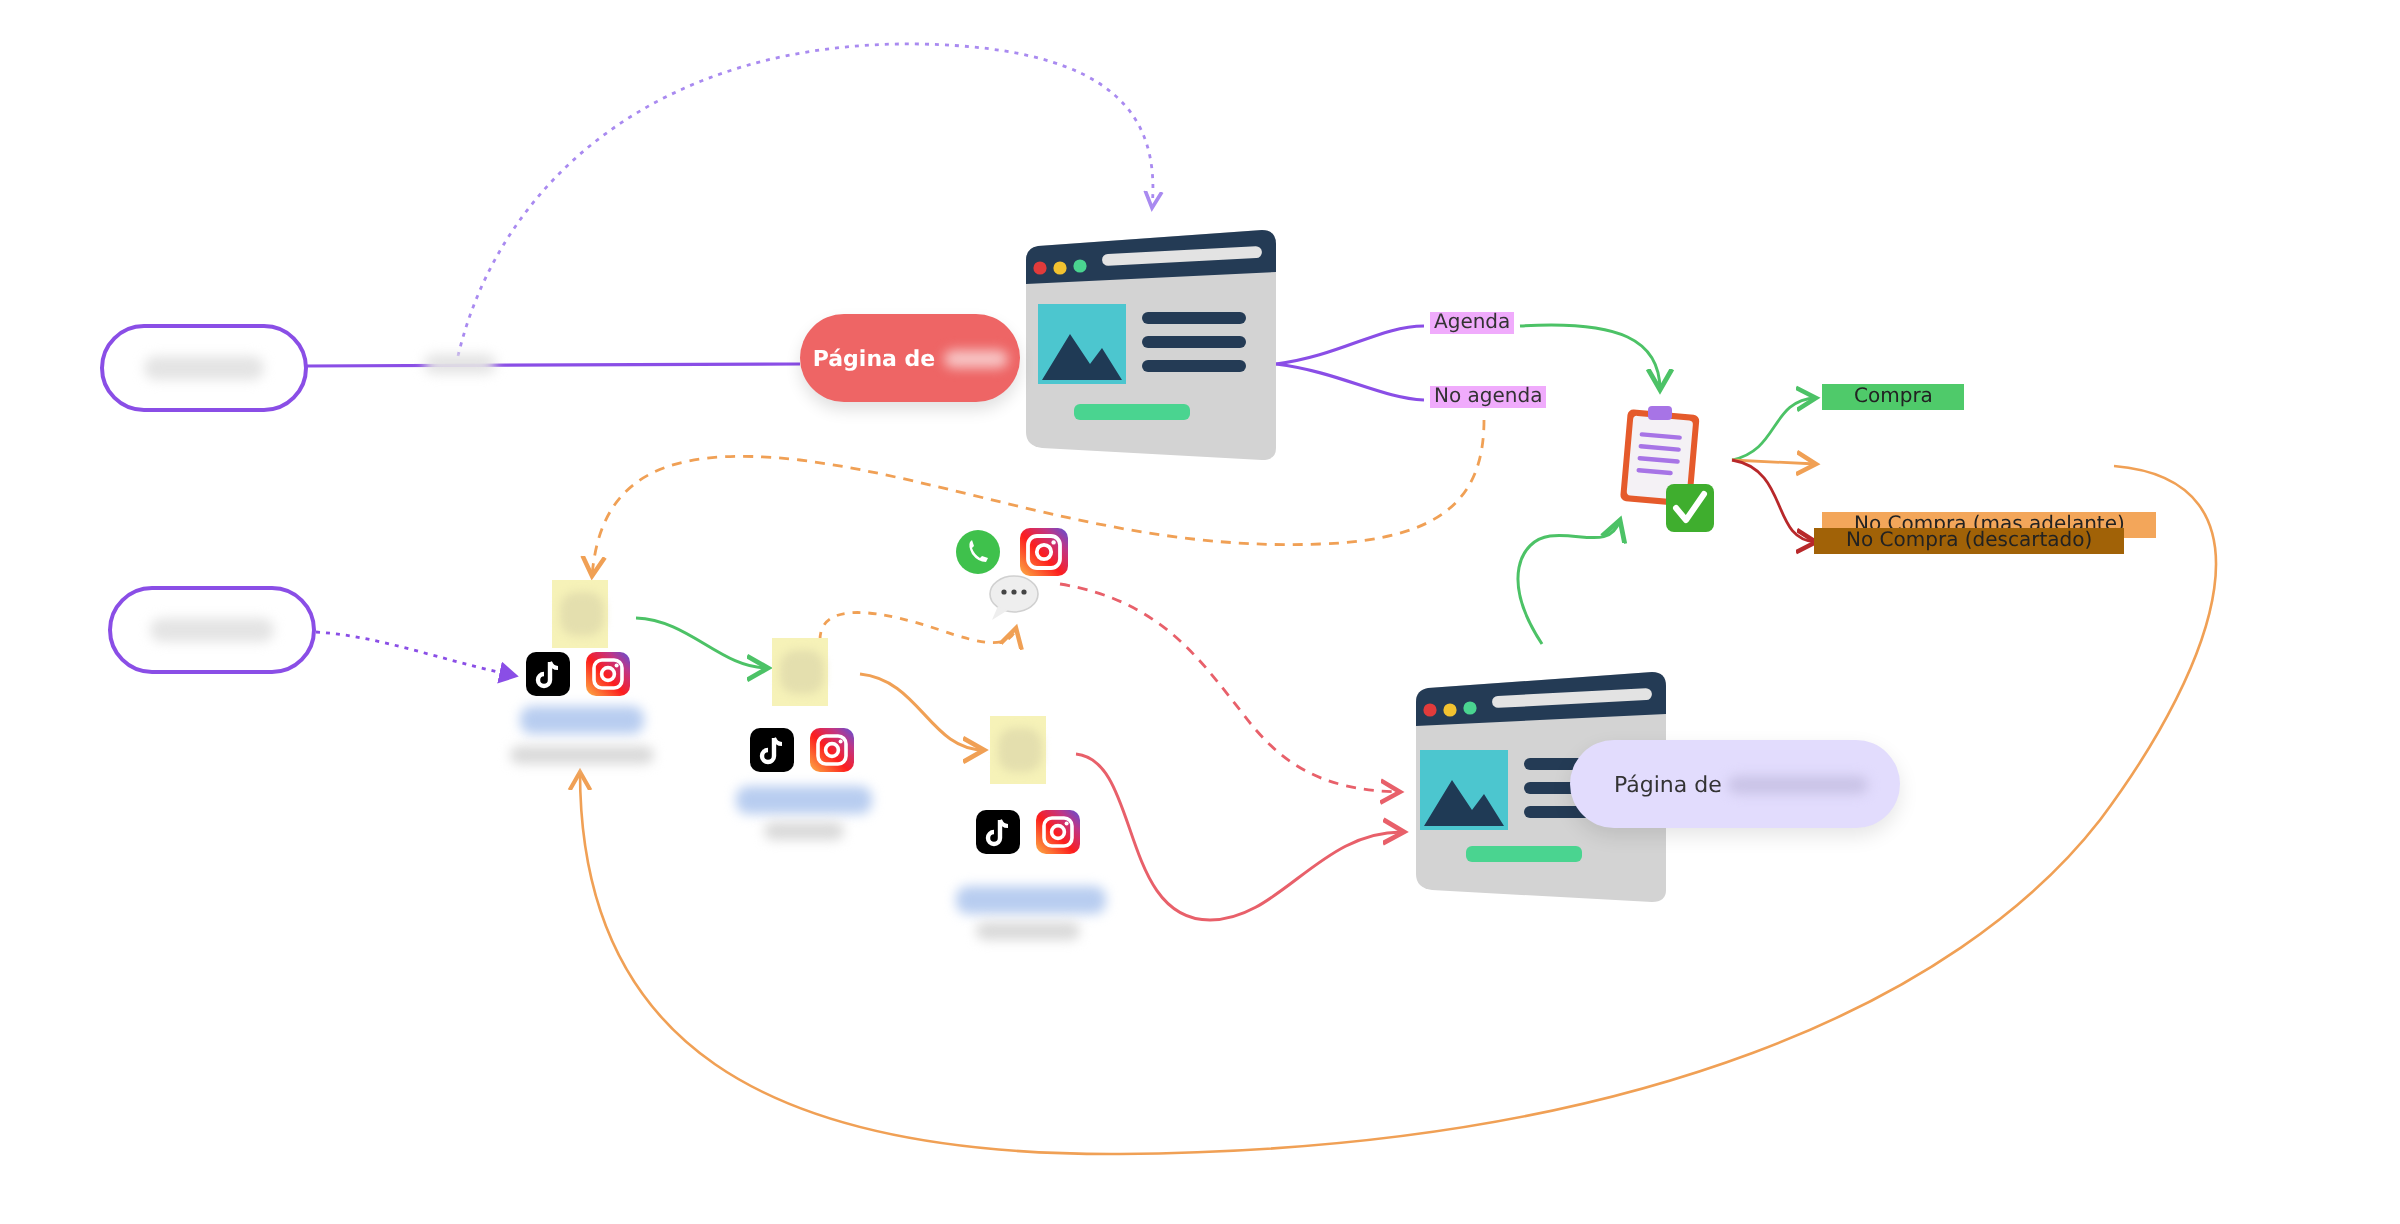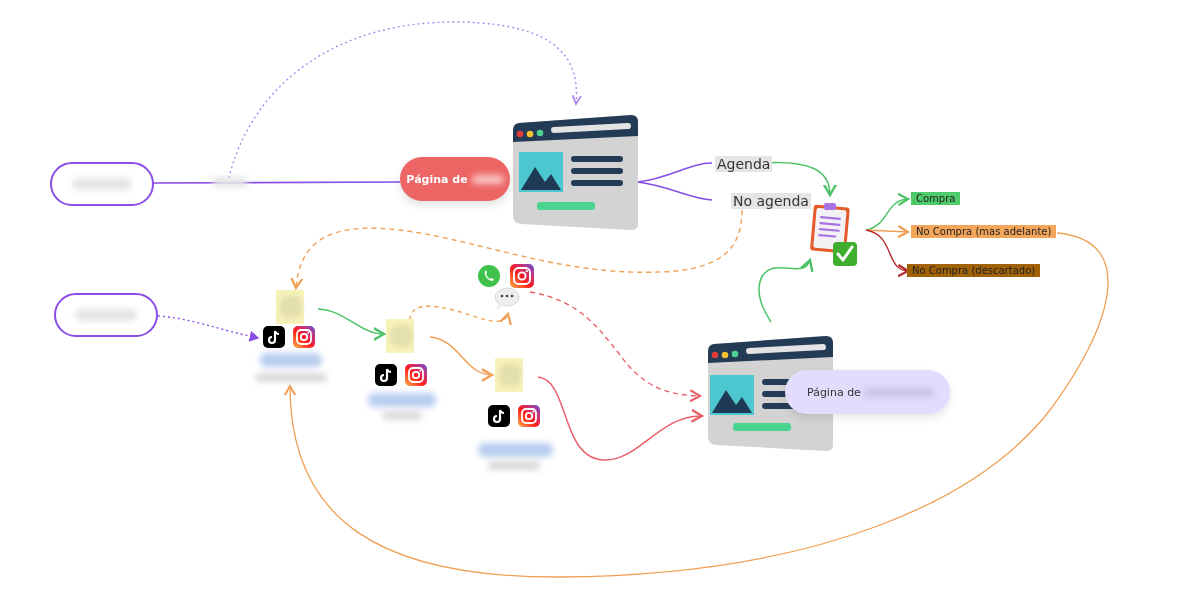--- a/index.html
+++ b/index.html
@@ -13,39 +13,39 @@
       display: flex; align-items: center; justify-content: center;
     }
     .blur-text {
       display: inline-block; height: 12px; border-radius: 6px;
       background: #d8d8d8; filter: blur(3px);
     }
     .blur-text.light { background: #e4e4e4; }
     .blur-text.blue { background: #b8cdf0; height: 14px; }
     .blur-text.grey { background: #d9d9d9; height: 9px; }
     .edge-label {
-      position: absolute; font-size: 14px; color: #333; background: #e5e5e5; padding: 0 2px;
+      position: absolute; font-size: 10px; color: #333; background: #f0abfc; padding: 0 2px;
       white-space: nowrap;
     }
     .page-pill-red {
       position: absolute; background: #ee6565; color: #fff; border-radius: 30px;
       font-size: 11px; font-weight: bold; display: flex; align-items: center; justify-content: center;
       box-shadow: 0 4px 8px rgba(0,0,0,0.12); z-index: 3; gap: 4px;
     }
     .page-pill-lav {
       position: absolute; background: #e2dcfd; color: #333; border-radius: 30px;
       font-size: 11px; display: flex; align-items: center; justify-content: flex-start; padding-left: 22px;
       box-sizing: border-box; box-shadow: 0 4px 10px rgba(0,0,0,0.10); z-index: 3; gap: 3px;
     }
     .status-tag {
-      position: absolute; font-size: 10px; padding: 1px 5px; white-space: nowrap; color: #222;
+      position: absolute; font-size: 10px; padding: 1px 16px; white-space: nowrap; color: #222;
       font-family: "DejaVu Sans", sans-serif;
     }
     .tag-green { background: #4fca6a; }
-    .tag-orange { background: #f3a65a; }
+    .tag-orange { background: #f3a65a; margin-top: 31px; }
     .tag-red { background: #a16207; }
     .social { position: absolute; width: 22px; height: 22px; border-radius: 5px; }
     .tiktok { background: #000; }
     .insta { background: linear-gradient(45deg, #fcb045 0%, #fd1d1d 45%, #c13584 75%, #5b51d8 100%); }
     .sticky { position: absolute; width: 28px; height: 34px; background: #f6f2b8; }
     .sticky::after { content: ""; position: absolute; left: 4px; top: 6px; width: 22px; height: 22px;
       border-radius: 8px; background: #e4dfae; filter: blur(2px); }
   </style>
 </head>
 <body>
@@ -128,21 +128,21 @@
     <rect x="66" y="56" width="52" height="6" rx="3" fill="#243b55"></rect>
     <rect x="66" y="68" width="52" height="6" rx="3" fill="#243b55"></rect>
     <rect x="32" y="90" width="58" height="8" rx="3" fill="#4ad490"></rect>
   </svg>
   <div class="page-pill-red" style="left:400px;top:157px;width:110px;height:44px">
     <span>Página de</span>
     <span class="blur-text" style="width:32px;height:9px;background:#f7c5c5"></span>
   </div>
 
   <span class="edge-label" style="left:715px;top:156px;z-index:2">Agenda</span>
-  <span class="edge-label" style="left:731px;top:193px;z-index:2">No agenda</span>
+  <span class="edge-label" style="left:715px;top:193px;z-index:2">No agenda</span>
 
   <svg class="abs" width="56" height="70" style="left:806px;top:198px;z-index:2">
     <rect x="6" y="8" width="36" height="46" rx="3" fill="#e55a2b" transform="rotate(5 24 30)"></rect>
     <rect x="9" y="11" width="30" height="40" rx="2" fill="#f4f1f5" transform="rotate(5 24 30)"></rect>
     <rect x="18" y="5" width="12" height="7" rx="2" fill="#a774e6"></rect>
     <g stroke="#a774e6" stroke-width="2.2" stroke-linecap="round" transform="rotate(5 24 30)">
       <line x1="14" y1="20" x2="33" y2="20"></line>
       <line x1="14" y1="26" x2="33" y2="26"></line>
       <line x1="14" y1="32" x2="33" y2="32"></line>
       <line x1="14" y1="38" x2="30" y2="38"></line>

